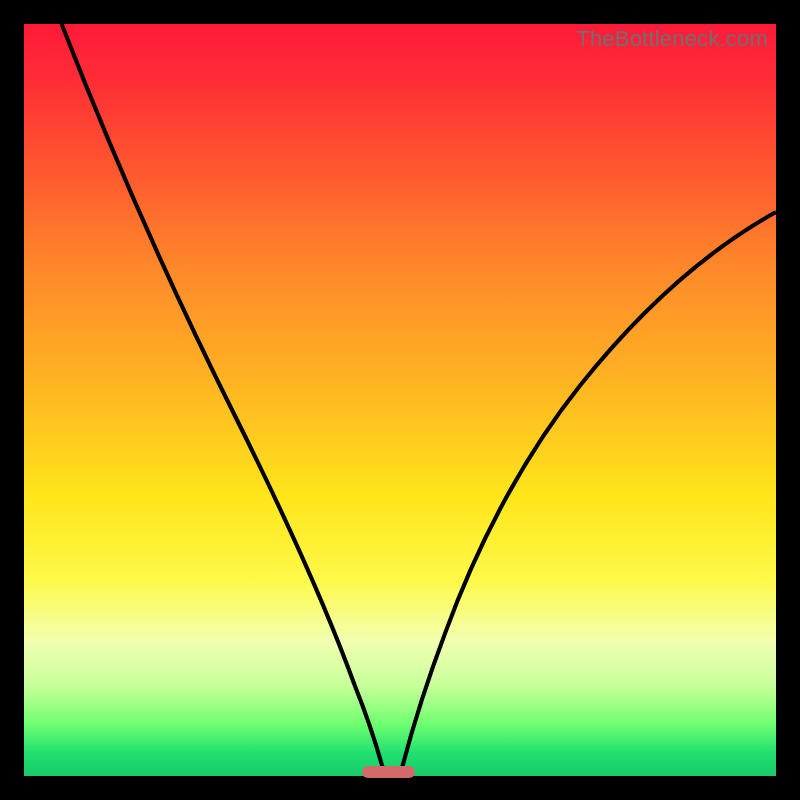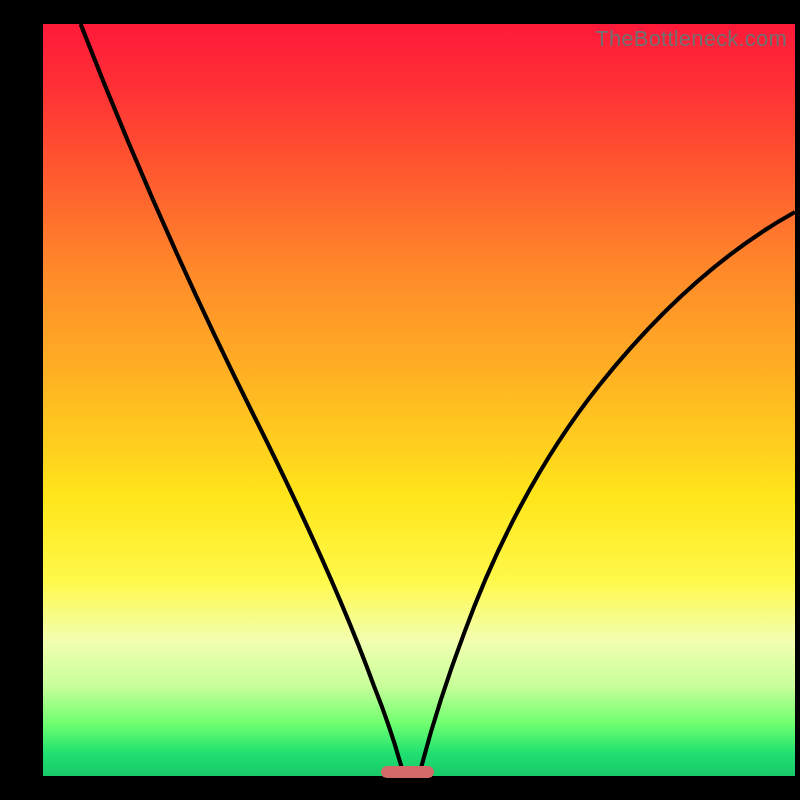--- a/index.html
+++ b/index.html
@@ -32,21 +32,20 @@
       #ff8a2a 33%,
       #ffb522 48%,
       #ffe61a 63%,
       #fff94a 74%,
       #f2ffb0 82%,
       #c8ff9a 88%,
       #70ff70 93%,
       #20e070 97%,
       #18c968 100%
     );
-    margin-left: 19px;
   }
   .watermark {
     position: absolute;
     top: 2px;
     right: 8px;
     color: #707070;
     font-size: 22px;
     font-weight: 500;
     letter-spacing: 0.2px;
     user-select: none;

